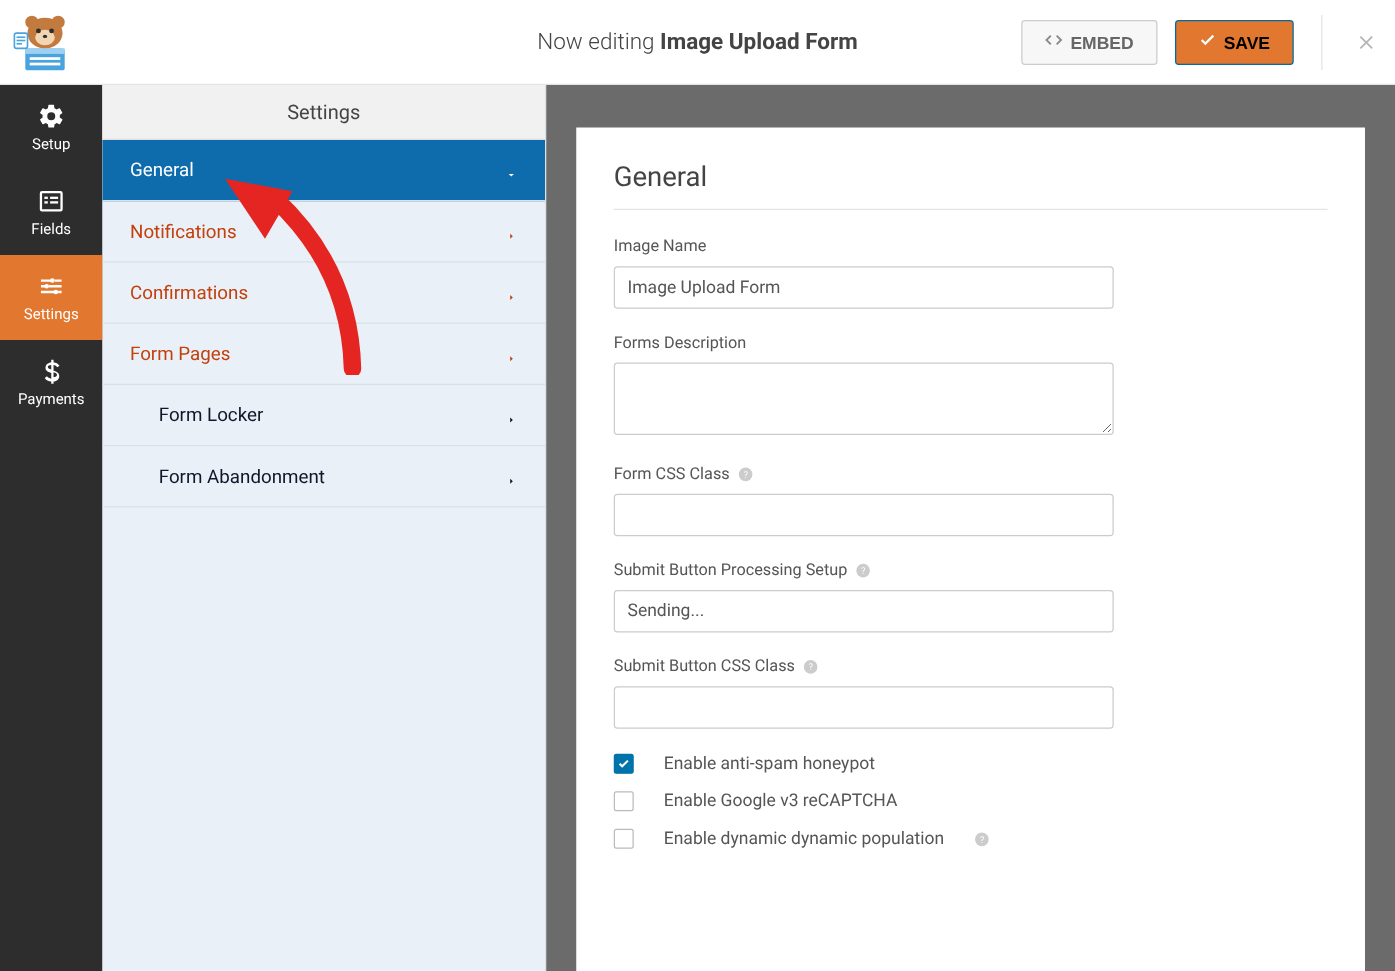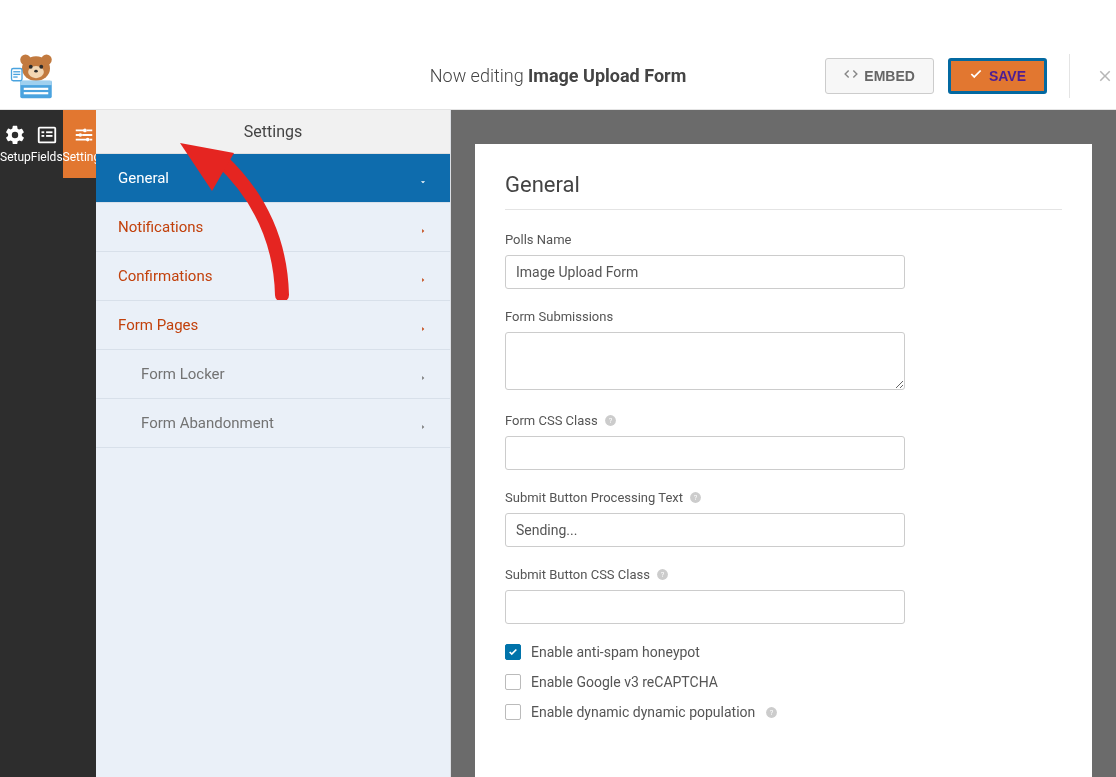--- a/index.html
+++ b/index.html
@@ -13,23 +13,22 @@
     overflow: hidden;
     position: relative;
   }
 
   
   .topbar {
     height: 68px;
     border-bottom: 1px solid #e4e4e4;
     display: flex;
     align-items: center;
-    padding: 0 2px 0 8px;
+    padding: 0 14px 0 8px;
     position: relative;
-    margin-top: 42px;
   }
   .logo {
     width: 56px;
     height: 50px;
     margin-right: 10px;
     display:flex;align-items:center;justify-content:center;
   }
   .topbar-center {
     position: absolute;
     left: 0; right: 0;
@@ -58,22 +57,22 @@
     gap: 6px;
     cursor: pointer;
   }
   .btn-embed {
     background: #f7f7f7;
     border: 1px solid #ccc;
     color: #666;
   }
   .btn-save {
     background: #e27730;
-    border: 3px solid #0369a1;
-    color: #4c1d95;
+    border: 1px solid #0369a1;
+    color: #000000;
   }
   .close-x {
     width: 18px; height:18px;
     color: #b6b6b6;
     cursor: pointer;
     margin-left: 6px;
   }
   .close-x svg { width:100%; height:100%; }
   .divider-v {
     width: 1px; height: 44px;
@@ -82,23 +81,24 @@
   }
 
   
   .main {
     display: flex;
     height: calc(777px - 68px);
   }
 
   
   .navrail {
-    width: 96px;
+    width: 82px;
     background: #2d2d2d;
     display: flex;
+    flex-direction: column;
   }
   .navitem {
     height: 68px;
     display: flex;
     flex-direction: column;
     align-items: center;
     justify-content: center;
     gap: 4px;
     color: #fff;
     font-size: 12px;
@@ -134,21 +134,21 @@
     justify-content: space-between;
     border-bottom: 1px solid #d8e0ea;
     color: #c2410c;
     font-size: 15px;
     cursor: pointer;
   }
   .sub-list-item.active {
     background: #0e6cad;
     color: #fff;
   }
-  .sub-list-item.disabled { color: #737373; padding-left: 45px; }
+  .sub-list-item.disabled { color: #0f172a; padding-left: 45px; }
   .sub-chevron { width:10px; height:10px; }
   .sub-chevron svg { width:100%; height:100%; fill:currentColor; }
 
   
   .content-wrap {
     flex: 1;
     background: #6b6b6b;
     padding: 34px 24px 0 24px;
     overflow: hidden;
   }
@@ -187,21 +187,21 @@
     border-radius: 3px;
     padding: 8px 10px;
     font-size: 14px;
     color: #555;
     font-family: inherit;
   }
   .textarea { height: 58px; resize: both; }
   .checkline {
     display: flex;
     align-items: center;
-    gap: 10px;
+    gap: 24px;
     font-size: 14px;
     margin-bottom: 14px;
     color: #555;
   }
   .cb {
     width: 16px; height: 16px;
     border: 1px solid #bbb;
     border-radius: 2px;
     display: inline-flex;
     align-items:center;
@@ -352,44 +352,44 @@
             </svg></span>
         </div>
       </div>
   </div>
 
   <div class="content-wrap">
     <div class="content-card">
       <h1>General</h1>
 
       <div class="field">
-        <div class="field-label">Polls Name</div>
+        <div class="field-label">Image Name</div>
         <input class="text-input" value="Image Upload Form" style="">
       </div>
 
       <div class="field">
-        <div class="field-label">Form Submissions</div>
+        <div class="field-label">Forms Description</div>
         <textarea class="textarea" style=""></textarea>
       </div>
 
       <div class="field">
         <div class="field-label">
           <span>Form CSS Class</span>
           <span class="help-icon"><svg viewBox="0 0 24 24">
                 <circle cx="12" cy="12" r="10"></circle>
                 <text x="12" y="17" text-anchor="middle" font-size="14" fill="#fff">?</text>
               </svg></span>
         </div>
         <input class="text-input" value="" style="">
       </div>
 
 
       <div class="field">
         <div class="field-label">
-          <span>Submit Button Processing Text</span>
+          <span>Submit Button Processing Setup</span>
           <span class="help-icon"><svg viewBox="0 0 24 24">
                 <circle cx="12" cy="12" r="10"></circle>
                 <text x="12" y="17" text-anchor="middle" font-size="14" fill="#fff">?</text>
               </svg></span>
         </div>
         <input class="text-input" value="Sending..." style="">
       </div>
 
       <div class="field">
         <div class="field-label">

